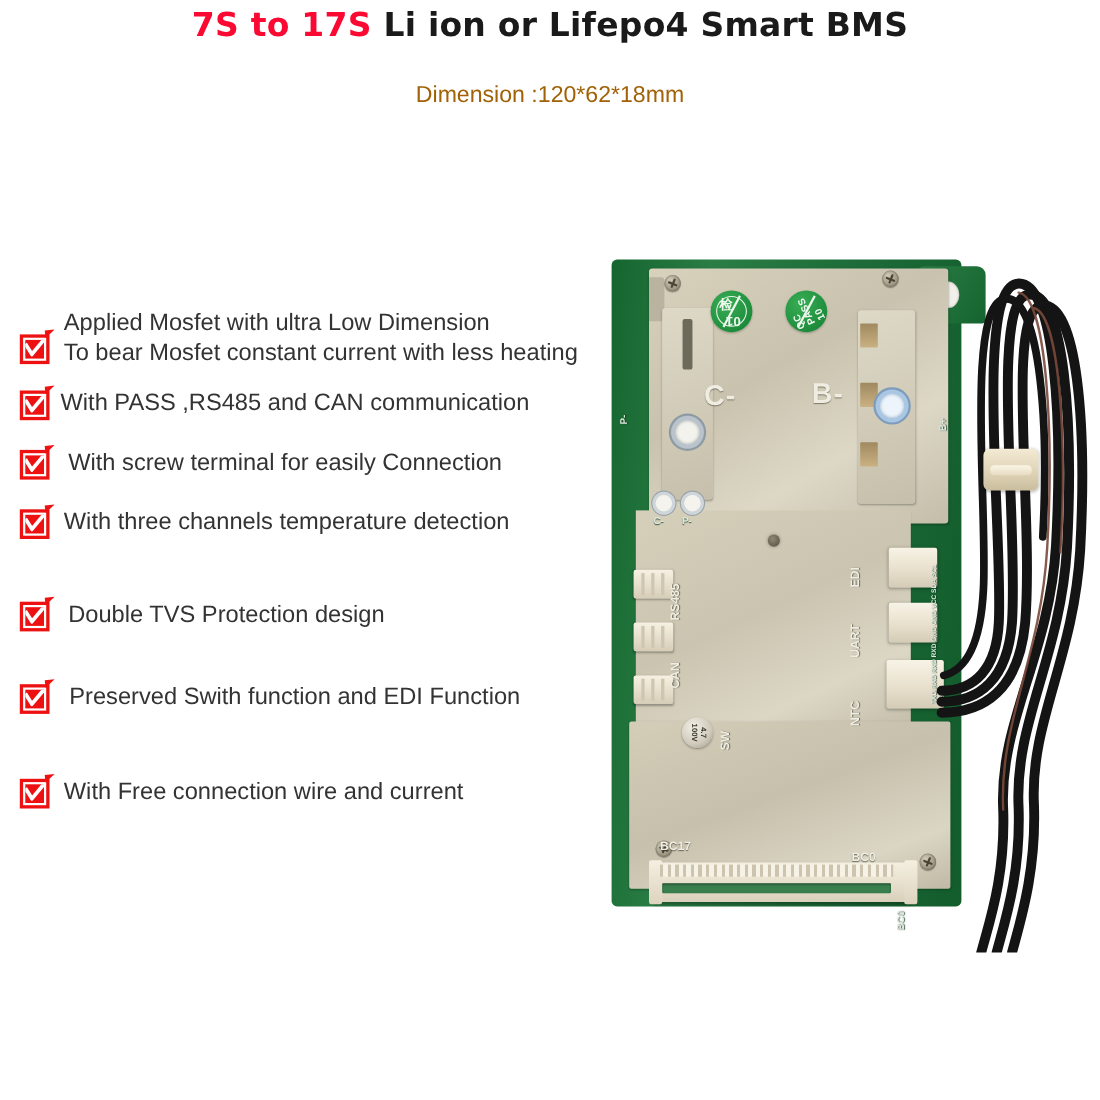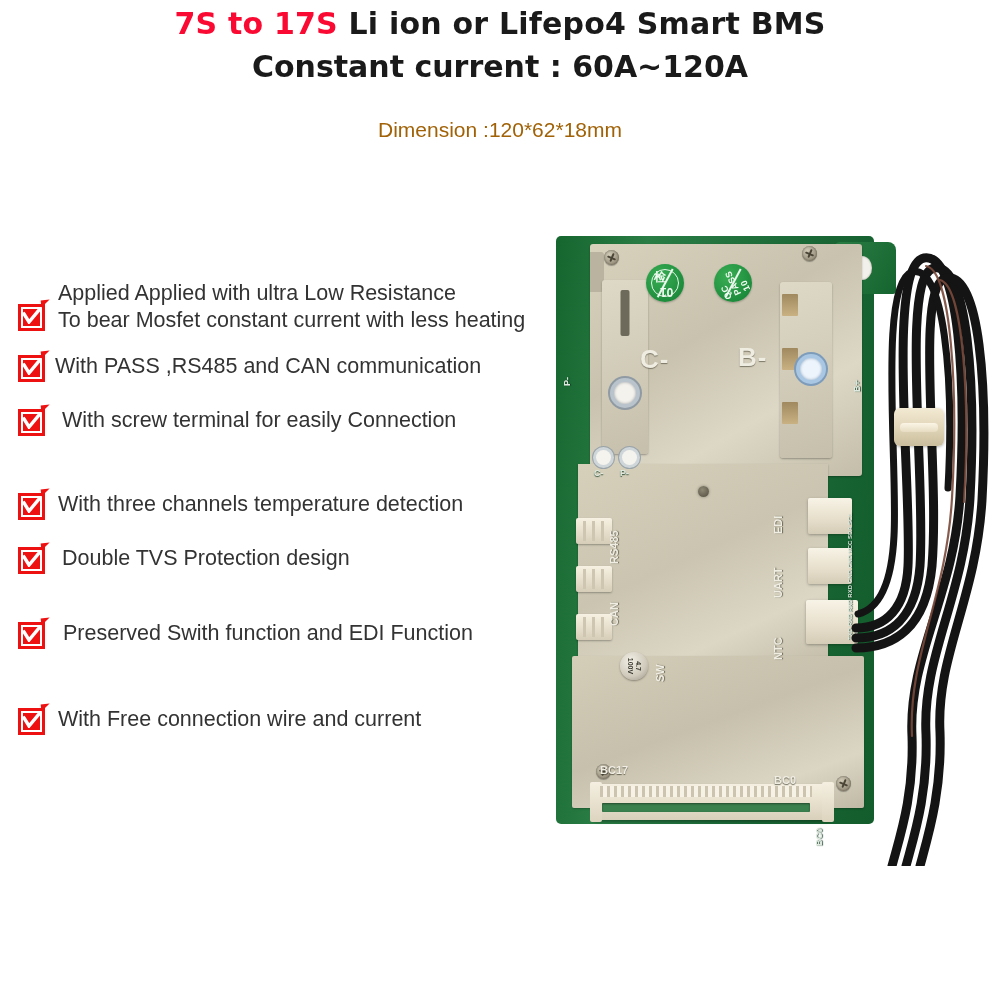--- a/index.html
+++ b/index.html
@@ -264,36 +264,35 @@
     background:linear-gradient(180deg,#fbf5e6,#e7dcc2);border-radius:4px;
   }
 </style>
 </head>
 <body>
 
 <div id="headings">
   <div class="title-line1">
     <span class="title-red">7S to 17S</span><span> Li ion or Lifepo4 Smart BMS</span>
   </div>
-  <div class="title-line2">Constant current : 60A~120A</div>
   <div class="dimension">Dimension :120*62*18mm</div>
 </div>
 
 <div id="features">
 
   <div class="feat" style="top:24px">
     <span class="chk">
       <span class="inner"></span>
       <svg class="tick" viewBox="0 0 17 15">
         <polyline points="1,5 6,13 16,1" fill="none" stroke="#ffffff" stroke-width="3.4" stroke-linecap="square"></polyline>
       </svg>
       <span class="flag"></span>
     </span>
     <span class="feat-text" style="margin-left:13px;margin-top:-22px;">
-      <span>Applied Applied with ultra Low Resistance</span>
+      <span>Applied Mosfet with ultra Low Dimension</span>
       <span class="l2">To bear Mosfet constant current with less heating</span>
     </span>
   </div>
 
   <div class="feat" style="top:75px">
     <span class="chk">
       <span class="inner"></span>
       <svg class="tick" viewBox="0 0 17 15">
         <polyline points="1,5 6,13 16,1" fill="none" stroke="#ffffff" stroke-width="3.4" stroke-linecap="square"></polyline>
       </svg>
@@ -306,21 +305,21 @@
     <span class="chk">
       <span class="inner"></span>
       <svg class="tick" viewBox="0 0 17 15">
         <polyline points="1,5 6,13 16,1" fill="none" stroke="#ffffff" stroke-width="3.4" stroke-linecap="square"></polyline>
       </svg>
       <span class="flag"></span>
     </span>
     <span class="feat-text" style="margin-left:17px;">With screw terminal for easily Connection</span>
   </div>
 
-  <div class="feat" style="top:213px">
+  <div class="feat" style="top:183px">
     <span class="chk">
       <span class="inner"></span>
       <svg class="tick" viewBox="0 0 17 15">
         <polyline points="1,5 6,13 16,1" fill="none" stroke="#ffffff" stroke-width="3.4" stroke-linecap="square"></polyline>
       </svg>
       <span class="flag"></span>
     </span>
     <span class="feat-text" style="margin-left:13px;">With three channels temperature detection</span>
   </div>
 

